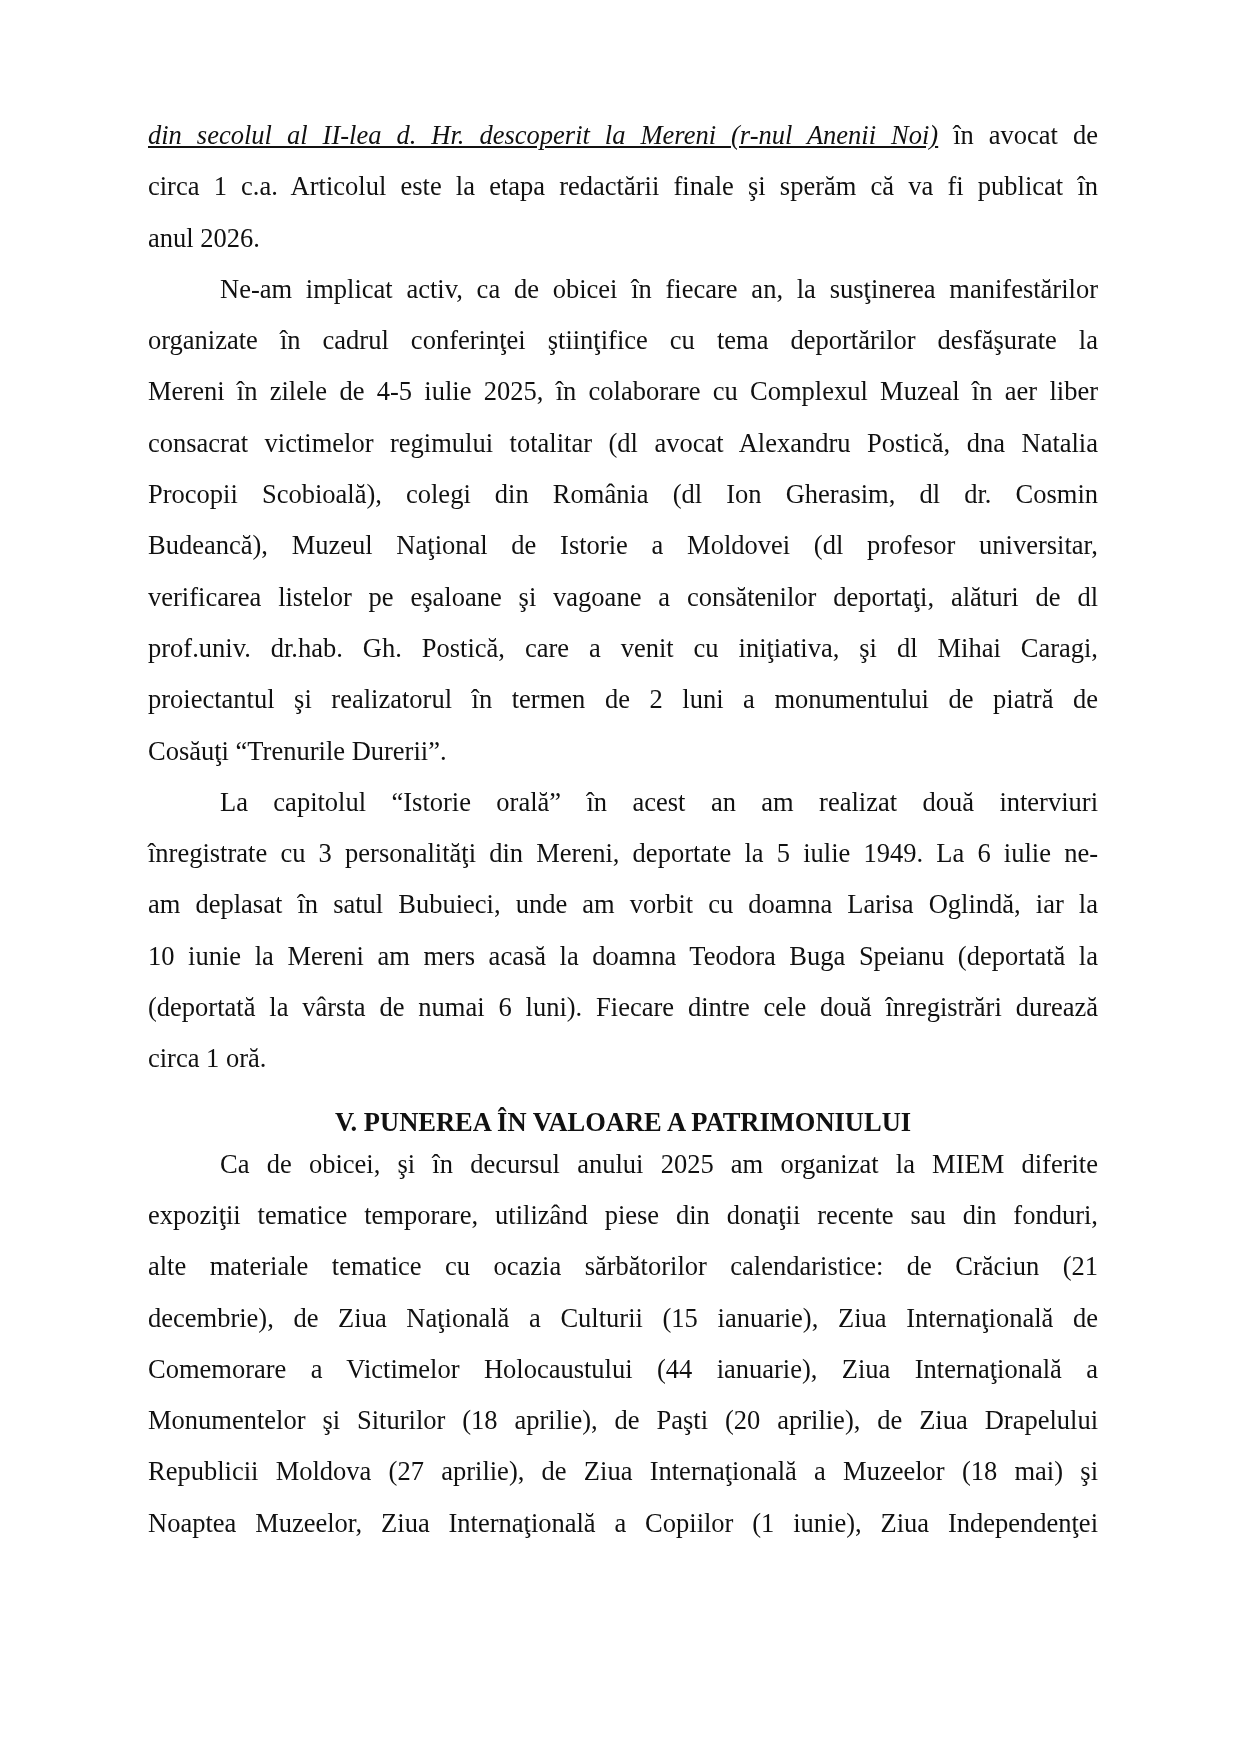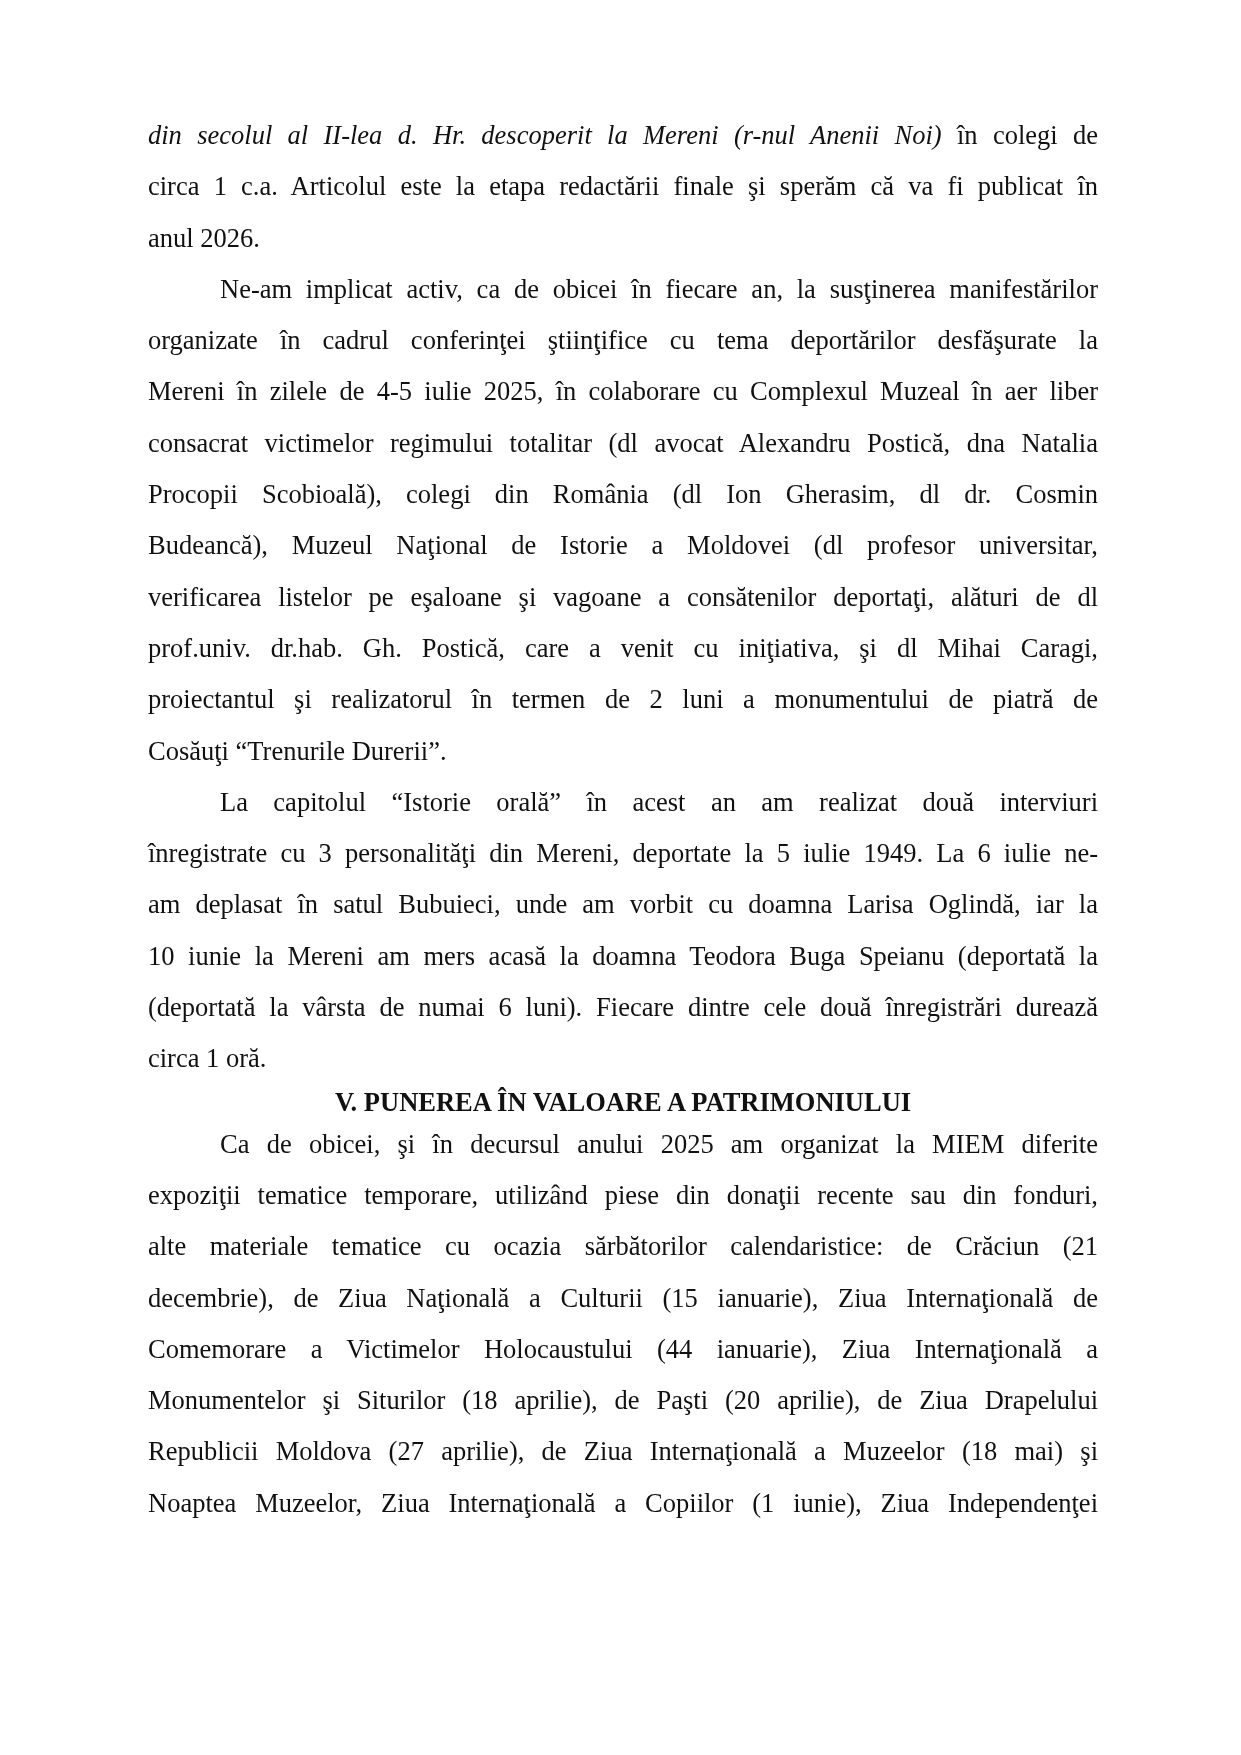--- a/index.html
+++ b/index.html
@@ -12,36 +12,36 @@
   .text-block {
     position: absolute; left: 148px; width: 950px; top: 110px;
   }
   .line {
     display: block; height: 51.3px; line-height: 51.3px;
     font-size: 26.5px; white-space: nowrap;
     text-align: justify; text-align-last: justify;
   }
   .line.last { text-align-last: left; }
   .line.indent { padding-left: 72px; }
-  .line em { font-style: italic; }
+  .line em { font-style: italic; text-decoration: underline; }
   .heading {
-    display: block; height: 34px; line-height: 34px; margin-top: 0;
+    display: block; height: 34px; line-height: 34px; margin-top: 20px;
     font-size: 26.5px; font-weight: bold; text-align: center;
     white-space: nowrap;
   }
   .after-heading { margin-top: 0; }
 </style>
 </head>
 <body>
 
 <div class="page">
   <div class="text-block">
 
     <div>
-      <span class="line"><em>din secolul al II-lea d. Hr. descoperit la Mereni (r-nul Anenii Noi)</em><span> în colegi de</span></span>
+      <span class="line"><em>din secolul al II-lea d. Hr. descoperit la Mereni (r-nul Anenii Noi)</em><span> în avocat de</span></span>
       <span class="line">circa 1 c.a. Articolul este la etapa redactării finale şi sperăm că va fi publicat în</span>
       <span class="line last">anul 2026.</span>
     </div>
 
     <div>
       <span class="line indent">Ne-am implicat activ, ca de obicei în fiecare an, la susţinerea manifestărilor</span>
       <span class="line">organizate în cadrul conferinţei ştiinţifice cu tema deportărilor desfăşurate la</span>
       <span class="line">Mereni în zilele de 4-5 iulie 2025, în colaborare cu Complexul Muzeal în aer liber</span>
       <span class="line">consacrat victimelor regimului totalitar (dl avocat Alexandru Postică, dna Natalia</span>
       <span class="line">Procopii Scobioală), colegi din România (dl Ion Gherasim, dl dr. Cosmin</span>

